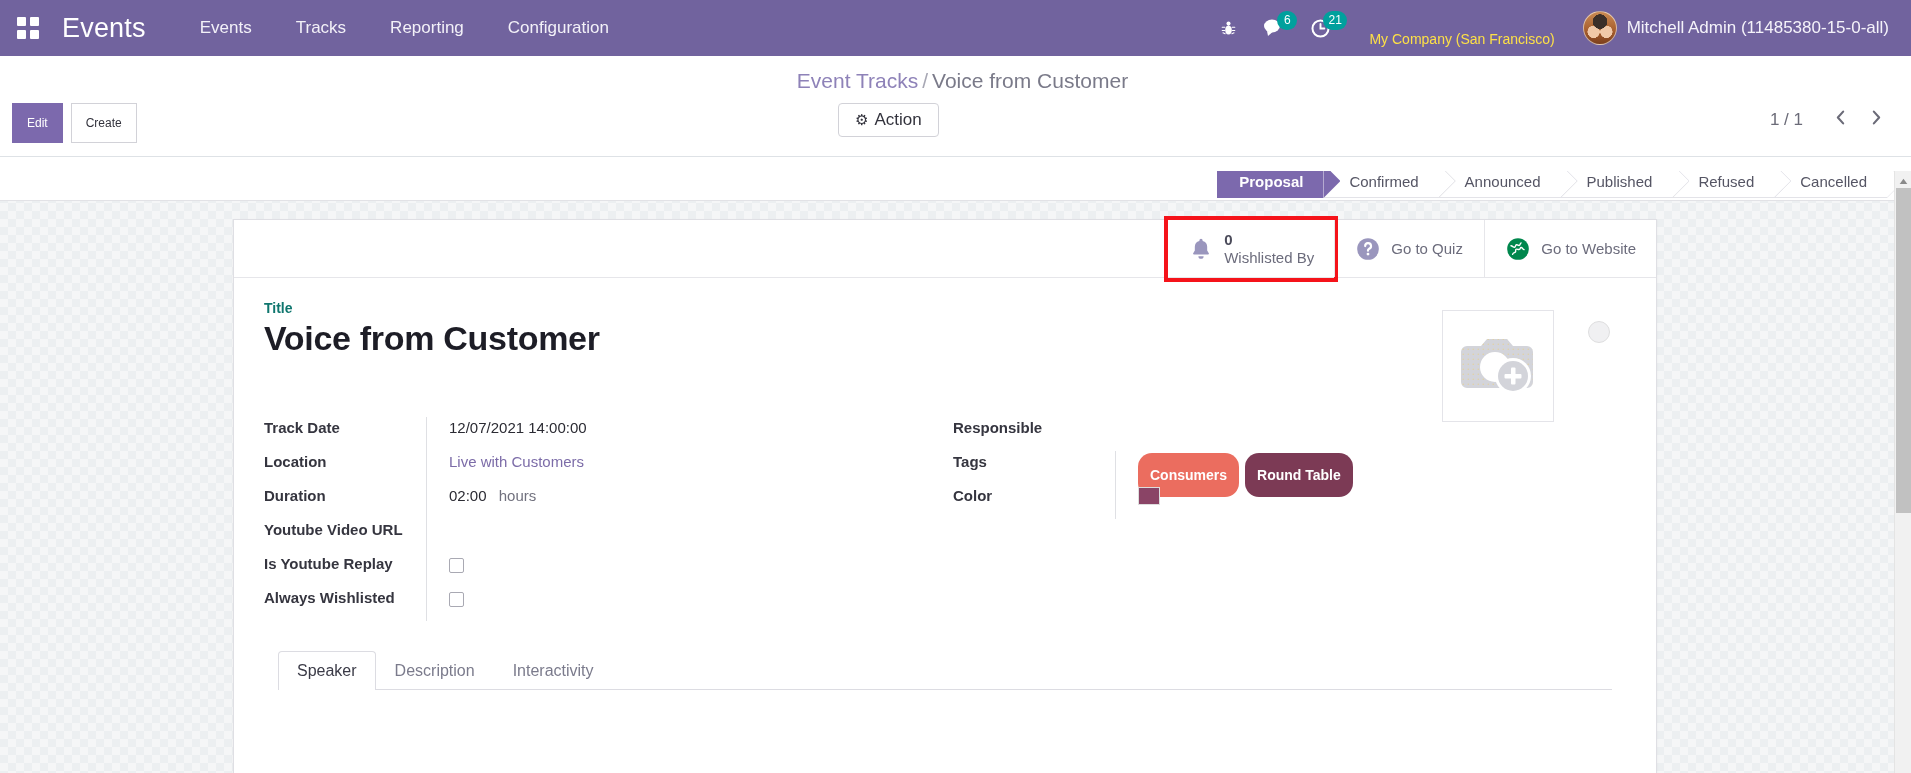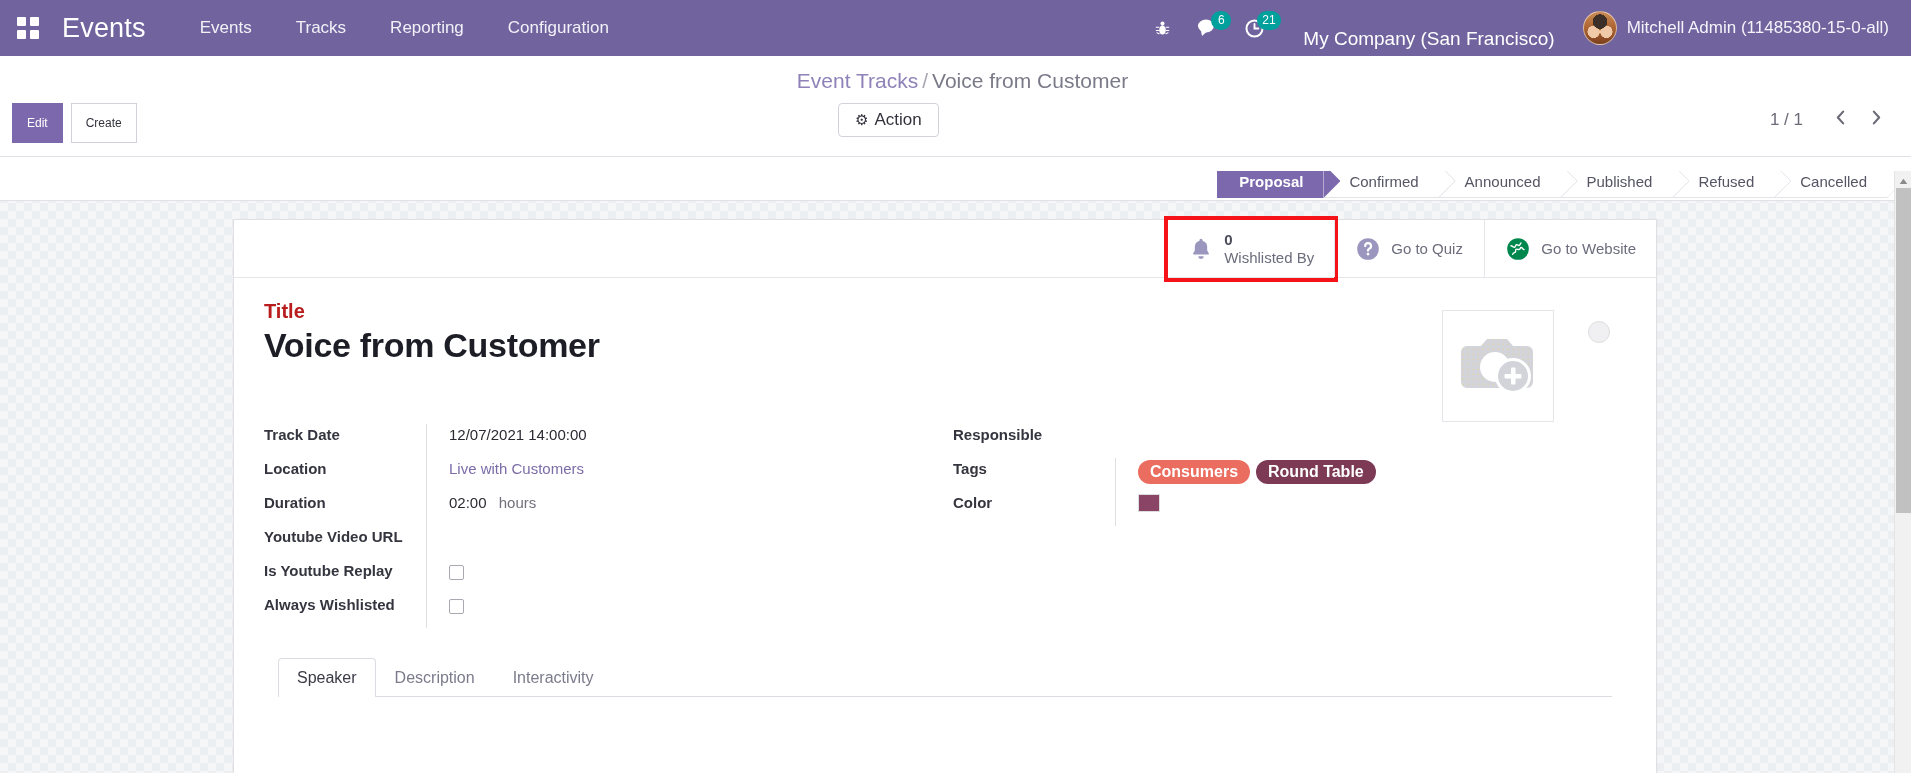--- a/index.html
+++ b/index.html
@@ -79,25 +79,25 @@
     font-size: 12px;
     line-height: 18px;
     min-width: 20px;
     height: 19px;
     padding: 0 5px;
     border-radius: 10px;
     text-align: center;
     font-weight: 400;
   }
   .company {
-    font-size: 19px;
+    font-size: 14px;
     padding: 0 20px 0 26px;
     white-space: nowrap;
     cursor: pointer;
-    color: #ffffff;
+    color: #fde047;
     margin-top: 21px;
   }
   .user-menu {
     display: flex; align-items: center;
     padding: 0 14px 0 8px;
     cursor: pointer;
     height: 56px;
   }
   .avatar {
     width: 34px; height: 34px;
@@ -309,23 +309,23 @@
   .sb-wide { max-width: 108px; }
   .highlight-box {
     position: absolute;
     border: 4px solid #f5131a;
     top: -4px; left: -4px; right: -4px; bottom: -5px;
     pointer-events: none;
   }
 
   .form-body { padding: 22px 30px 0 30px; position: relative; }
   .title-label {
-    font-size: 20px;
+    font-size: 14px;
     font-weight: 700;
-    color: #b91c1c;
+    color: #0f766e;
     margin-bottom: 2px;
   }
   .title-value {
     font-size: 34px;
     font-weight: 700;
     color: #1d1d26;
     letter-spacing: -.3px;
     line-height: 1.2;
   }
 
@@ -390,22 +390,22 @@
     border-radius: 2px;
     background: #ffffff;
     display: inline-block;
     cursor: pointer;
     vertical-align: middle;
     margin-top: 2px;
   }
   .tags { display: flex; gap: 6px; align-items: center; }
   .tag {
     border-radius: 14px;
-    padding: 3px 12px;
-    font-size: 16px;
+    padding: 14px 12px;
+    font-size: 14px;
     font-weight: 700;
     color: #ffffff;
     white-space: nowrap;
     cursor: pointer;
   }
   .color-swatch {
     width: 22px; height: 18px;
     border: 1px solid #ddd;
     display: inline-block;
     cursor: pointer;

